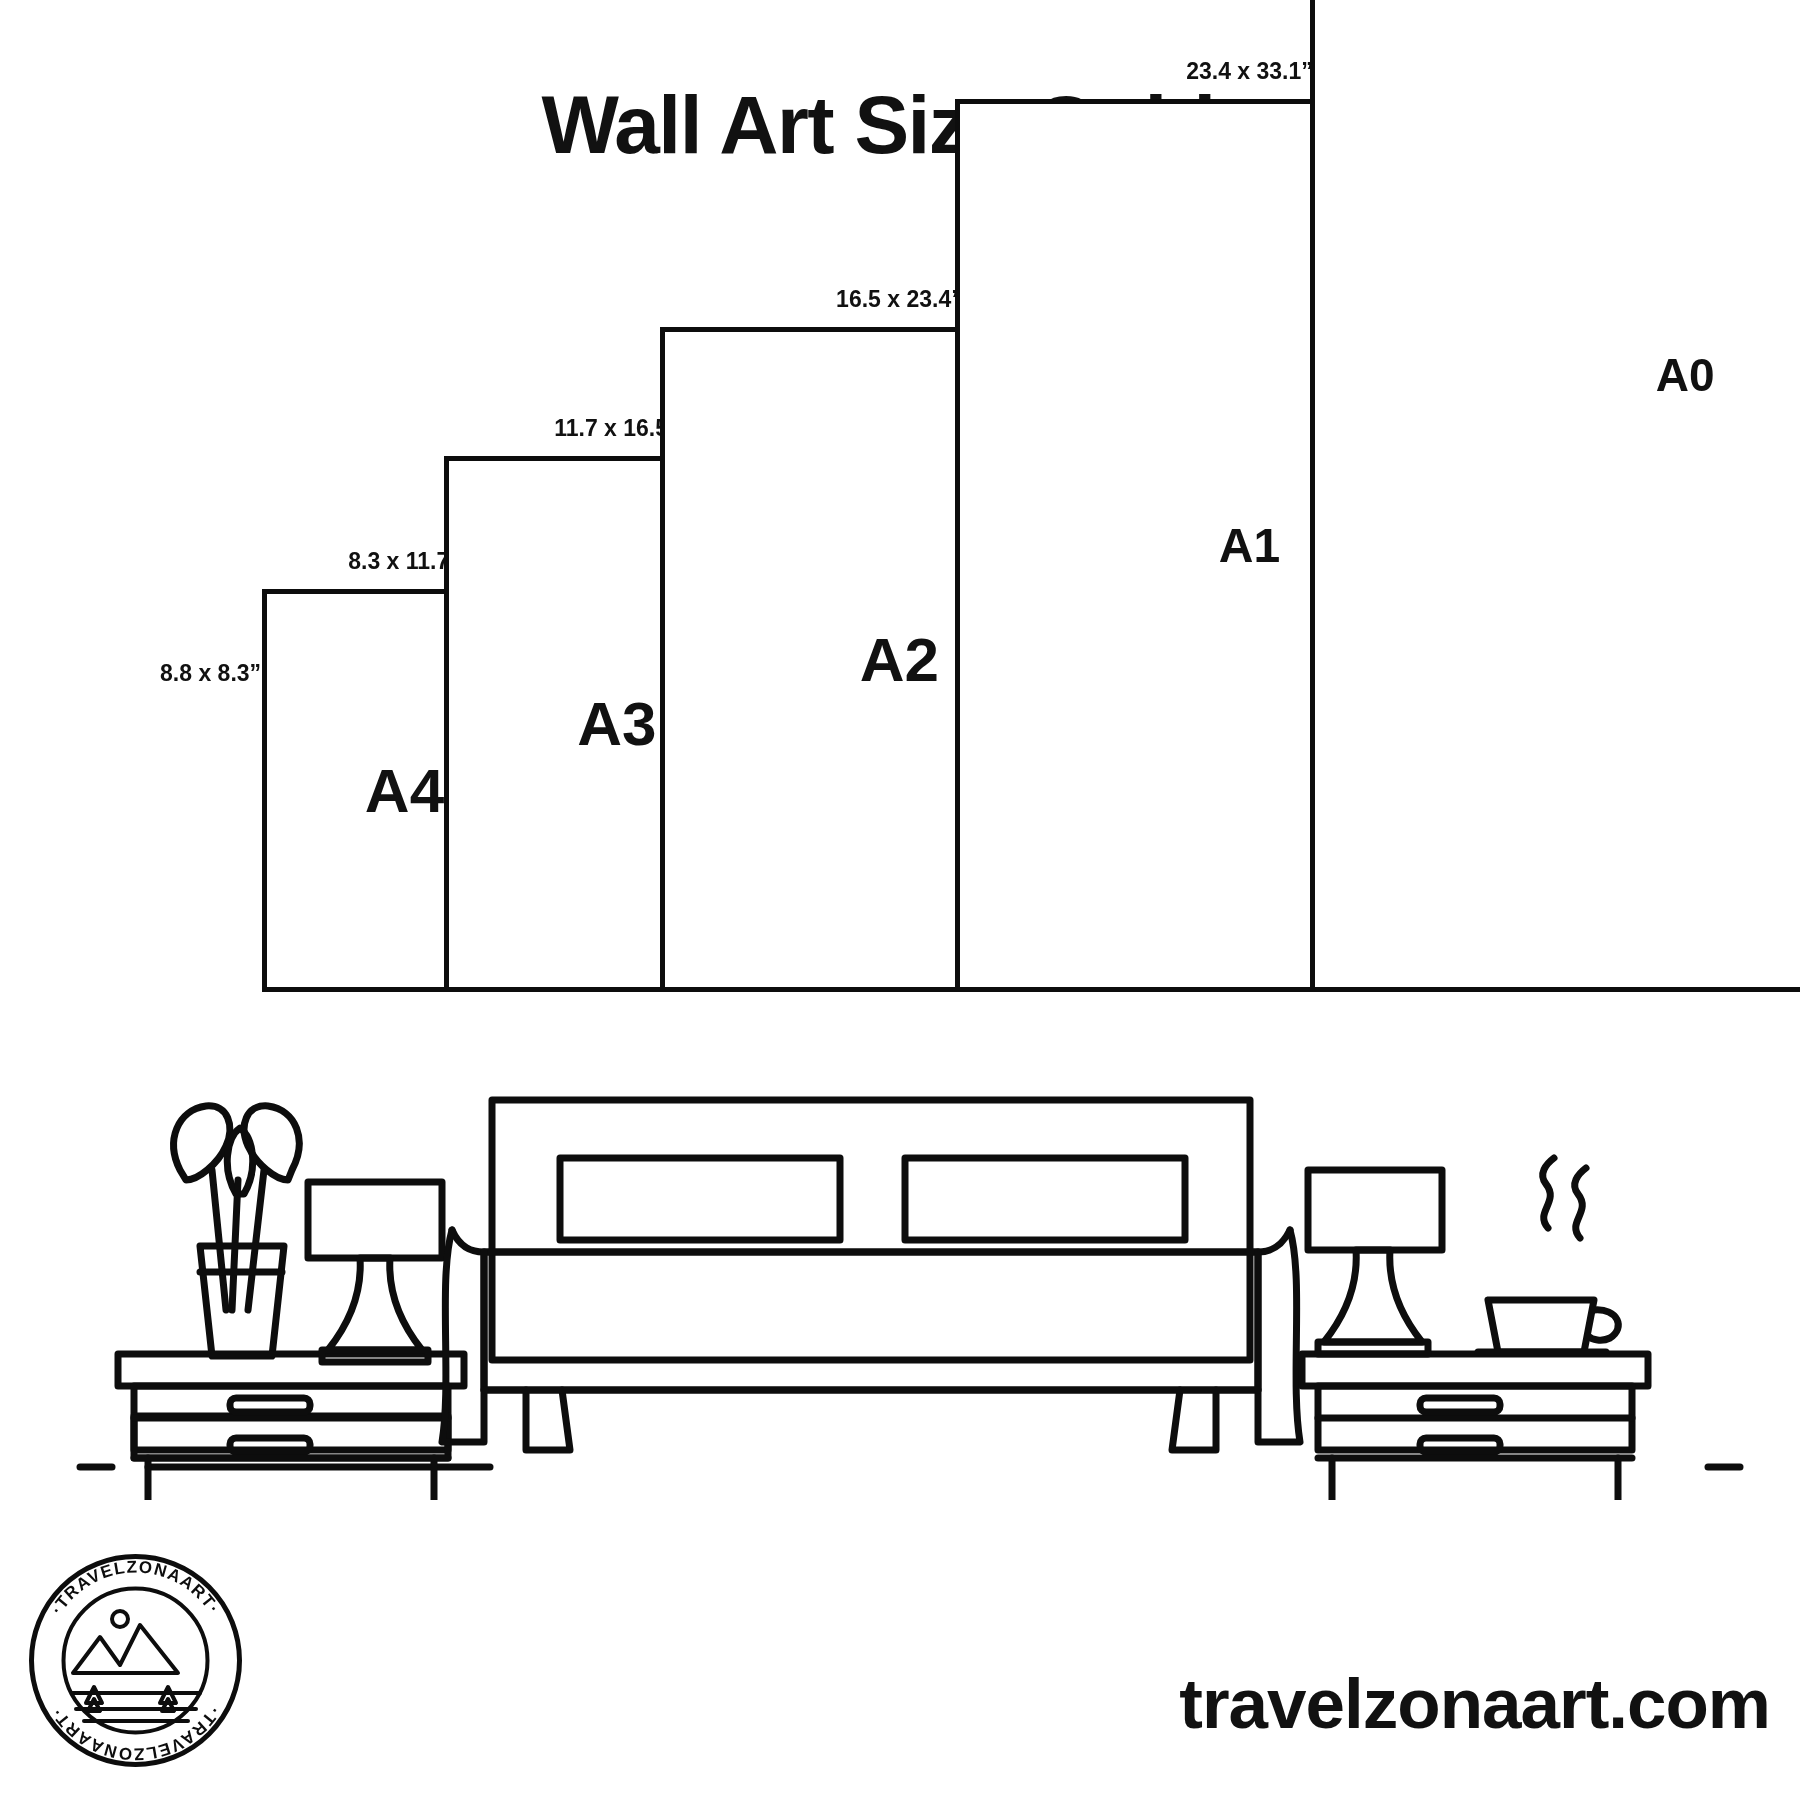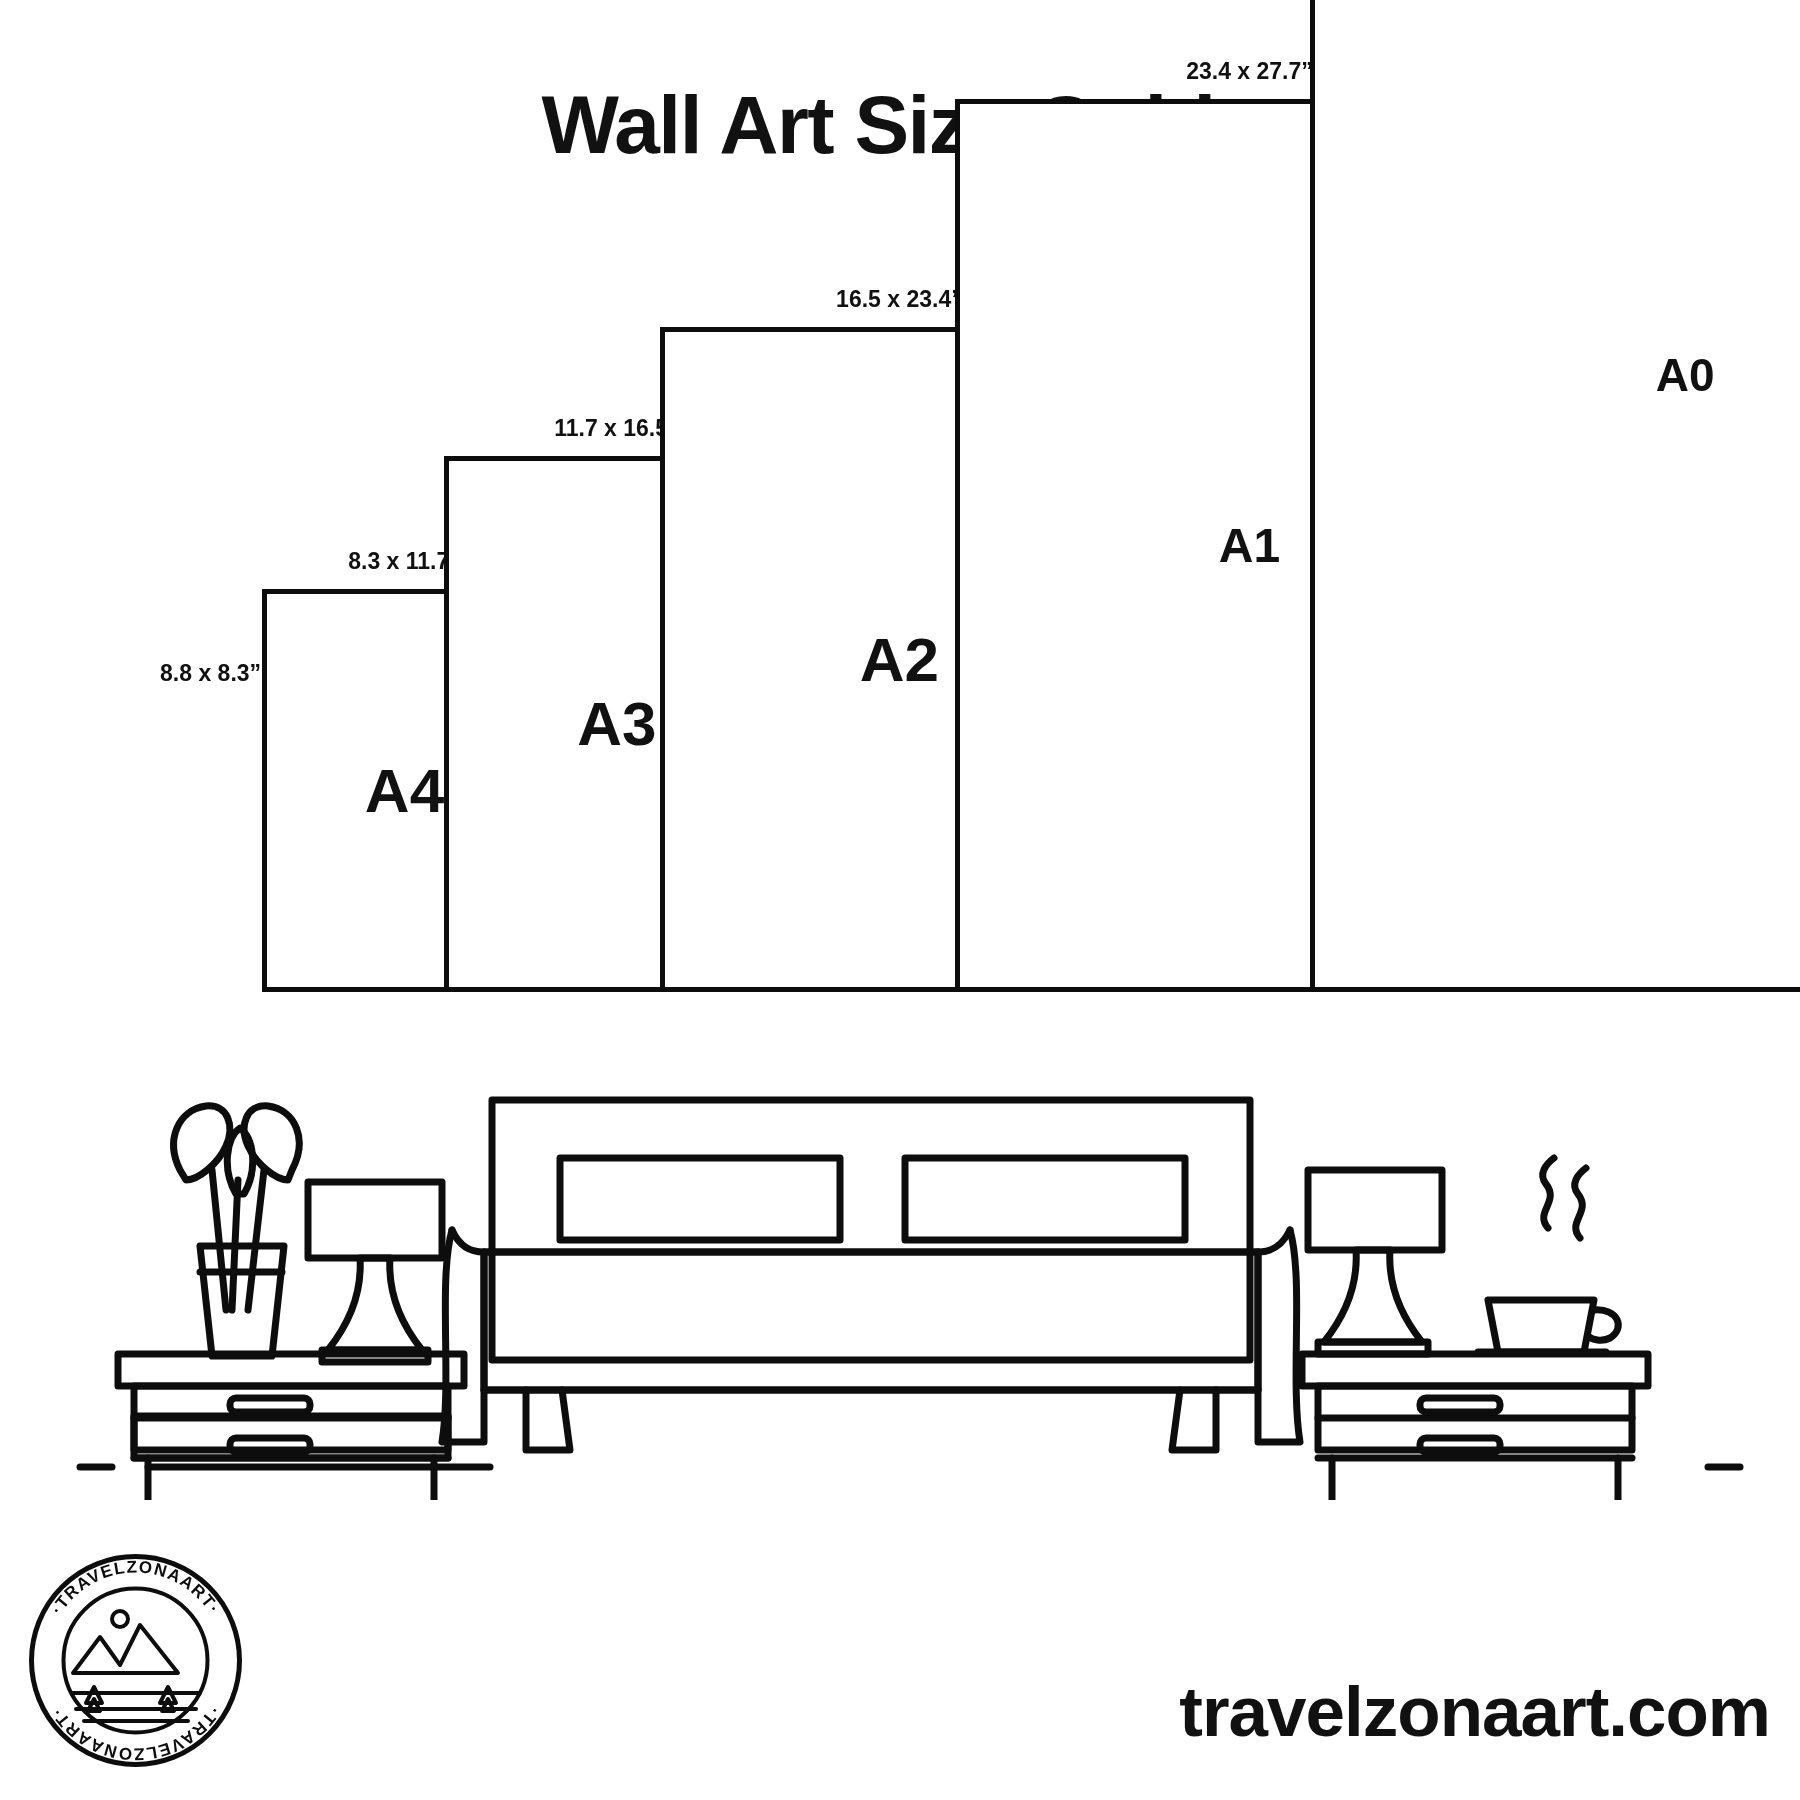--- a/index.html
+++ b/index.html
@@ -62,21 +62,21 @@
     line-height: 1;
   }
 
   
   #scene { position: absolute; left: 60px; top: 980px; width: 1700px; height: 520px; }
 
   
   #logo { position: absolute; left: 28px; bottom: 32px; width: 215px; height: 215px; }
   #site {
     position: absolute;
-    right: 30px; bottom: 48px;
+    right: 30px; bottom: 56px;
     font-size: 71px;
     font-weight: 700;
     letter-spacing: -1px;
     color: #111;
     white-space: nowrap;
   }
 </style>
 </head>
 <body>
 
@@ -117,21 +117,21 @@
         <div style="position: absolute; left: 0px; top: 0px; width: 478.8px;">
           <div class="poster-label">16.5 x 23.4”</div>
         </div>
       </div>
       <div class="poster-wrap" style="left: 955px; width: 607px; height: 911px; bottom: 0px;">
         <div class="poster-shadow" style="left: 18px; top: 18px; width: 589px; height: 893px; background: rgb(111, 111, 111);"></div>
         <div class="poster-frame" style="width: 589px; height: 893px; border-color: rgb(13, 13, 13);">
           <div class="poster-name" style="font-size: 48px;">A1</div>
         </div>
         <div style="position: absolute; left: 0px; top: 0px; width: 589px;">
-          <div class="poster-label">23.4 x 27.7”</div>
+          <div class="poster-label">23.4 x 33.1”</div>
         </div>
       </div>
       <div class="poster-wrap" style="left: 1310px; width: 768.5px; height: 1253px; bottom: 0px;">
         <div class="poster-shadow" style="left: 18px; top: 18px; width: 750.5px; height: 1235px; background: rgb(111, 111, 111);"></div>
         <div class="poster-frame" style="width: 750.5px; height: 1235px; border-color: rgb(13, 13, 13);">
           <div class="poster-name" style="font-size: 46px;">A0</div>
         </div>
         <div style="position: absolute; left: 0px; top: 0px; width: 750.5px;"></div>
       </div>
     </div>

